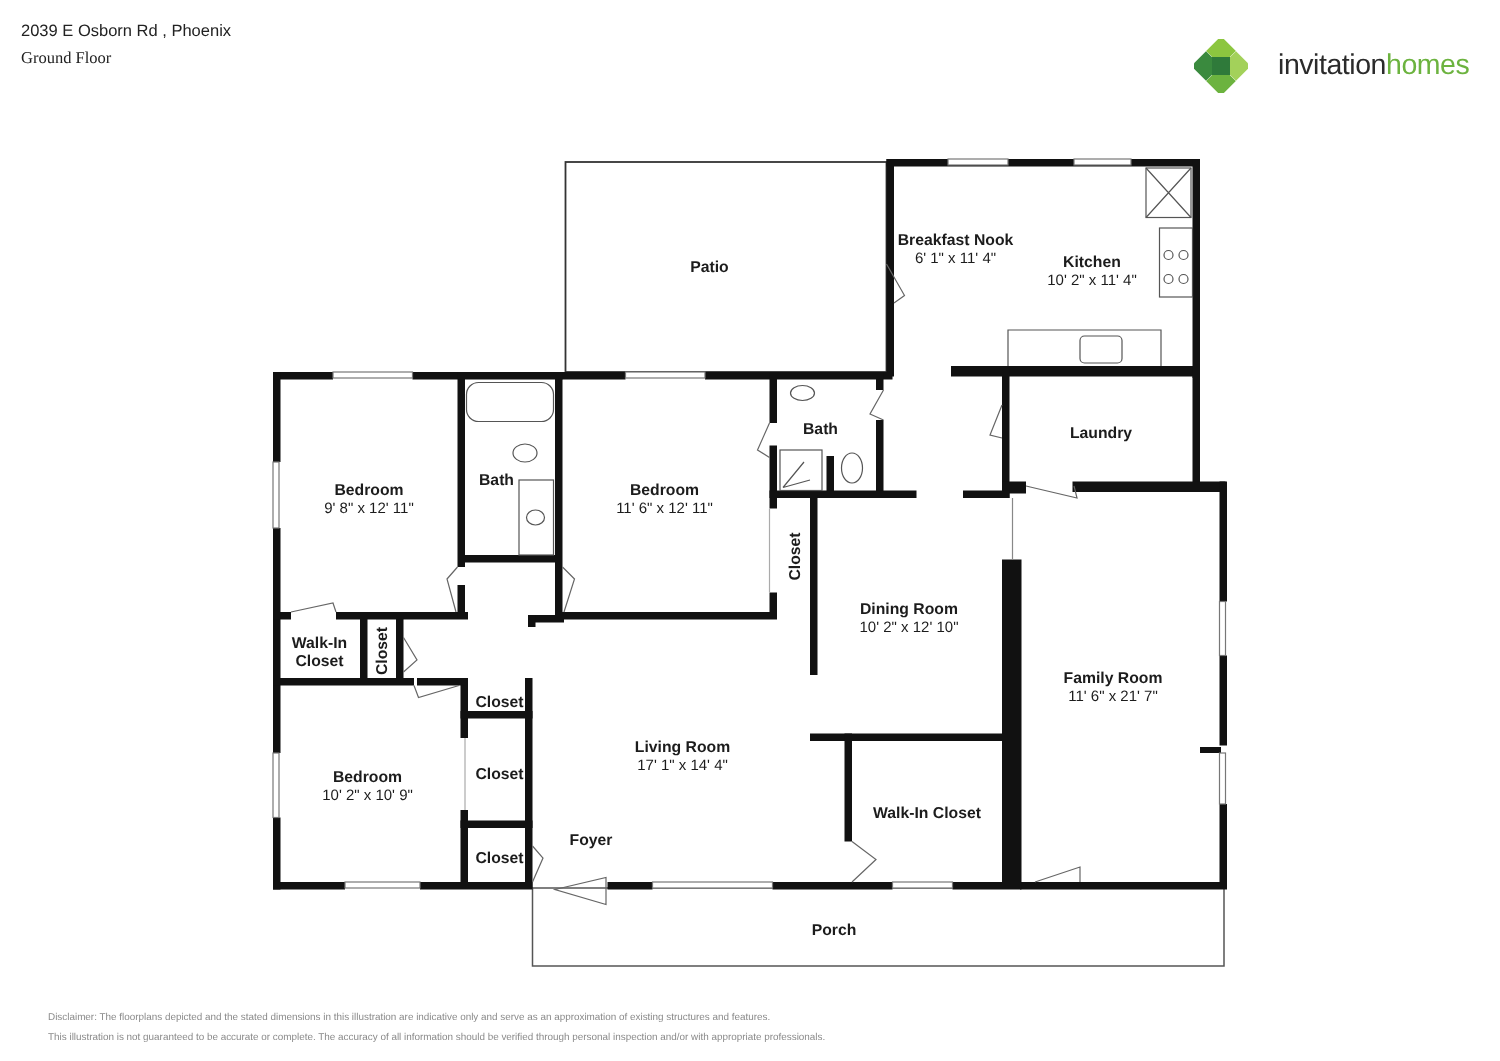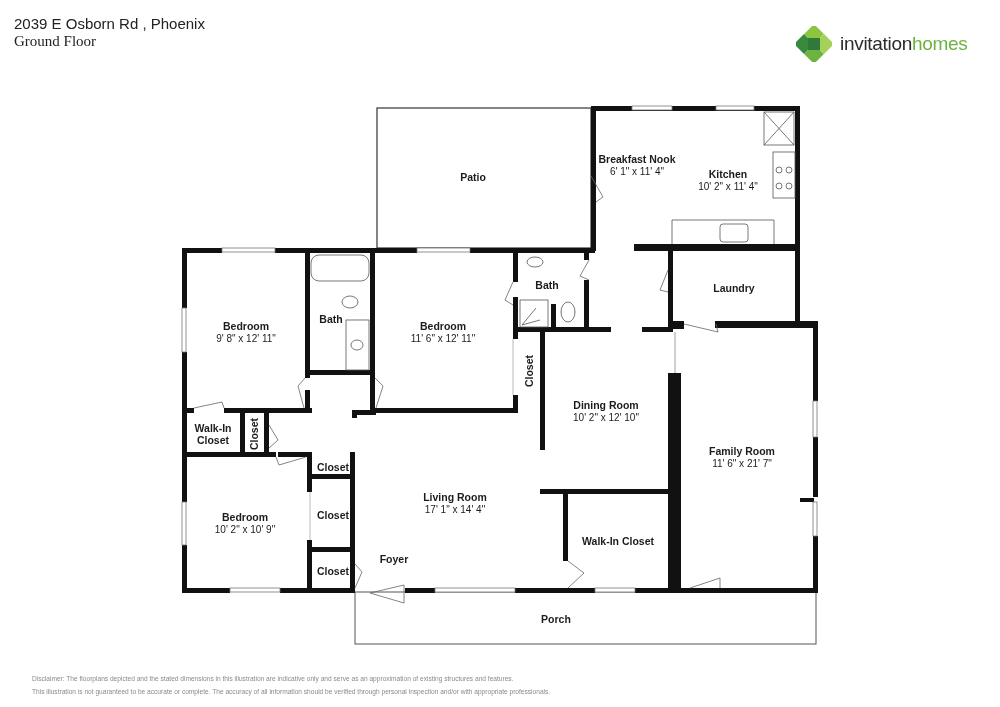--- a/index.html
+++ b/index.html
@@ -1,21 +1,21 @@
 <!DOCTYPE html>
 <html><head>
 <meta charset="utf-8">
 <style>
   html, body { margin: 0; padding: 0; background: #ffffff; }
   body { width: 1000px; height: 707px; position: relative; overflow: hidden; font-family: "Liberation Sans", sans-serif; color: #222; }
-  .hdr { position: absolute; left: 14px; font-size: 15px; color: #222; }
+  .hdr { position: absolute; left: 14px; font-size: 11px; color: #222; }
   .hdr.addr { top: 15px; }
   .hdr.floor { top: 33px; font-family: Liberation Serif, serif; }
   .logo { position: absolute; left: 796px; top: 24px; height: 40px; display: flex; align-items: center; }
-  .logo-text { font-size: 19px; letter-spacing: -0.3px; margin-left: 8px; }
+  .logo-text { font-size: 19px; letter-spacing: -0.3px; margin-left: 20px; }
   .logo-text .a { color: #2b2b2b; }
   .logo-text .b { color: #6cb33f; }
   .disc { position: absolute; left: 32px; font-size: 6.6px; color: #8a8a8a; }
   .disc.l1 { top: 675px; }
   .disc.l2 { top: 688px; }
   svg.plan { position: absolute; left: 0; top: 0; }
   .rl { font-family: "Liberation Sans", sans-serif; font-size: 10.5px; font-weight: bold; fill: #1c1c1c; text-anchor: middle; }
   .rd { font-family: "Liberation Sans", sans-serif; font-size: 10px; fill: #1c1c1c; text-anchor: middle; }
 </style>
 </head>

